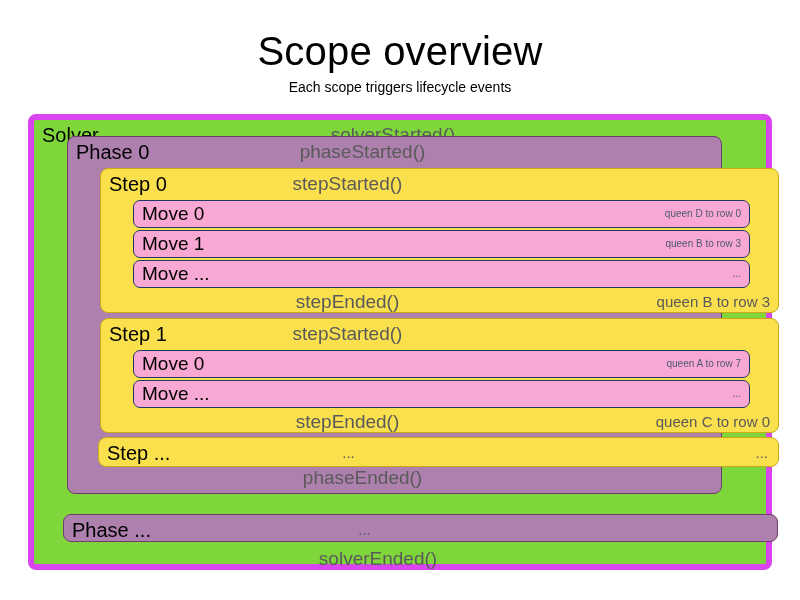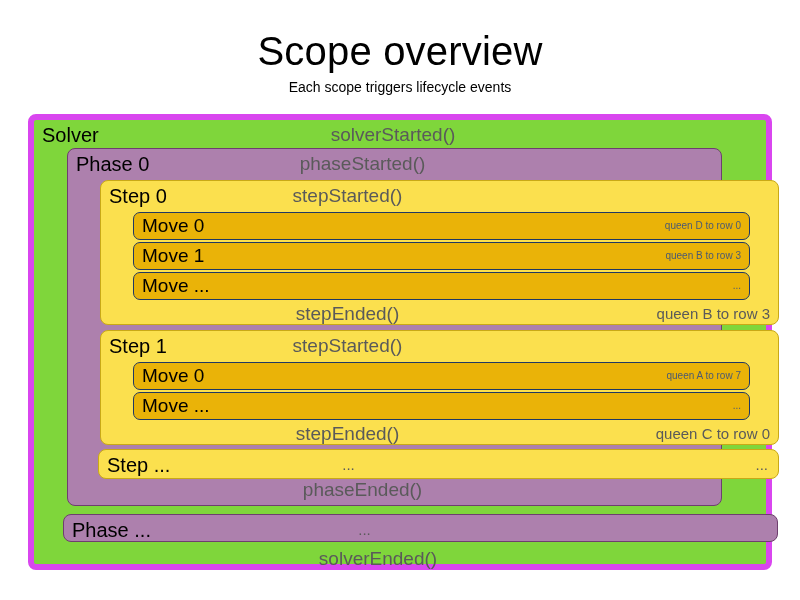--- a/index.html
+++ b/index.html
@@ -86,21 +86,21 @@
 
   
   .phase {
     position: absolute;
     background: #ad80ad;
     border: 1px solid #6e3f6e;
     border-radius: 8px;
   }
   .phase-0 {
     left: 33px;
-    top: 28px;
+    top: 16px;
     width: 655px;
     height: 358px;
   }
   .phase-dots {
     left: 29px;
     top: 394px;
     width: 715px;
     height: 28px;
   }
 
@@ -129,21 +129,21 @@
     width: 681px;
     height: 30px;
   }
 
   
   .move {
     position: absolute;
     left: 32px;
     width: 617px;
     height: 28px;
-    background: #eab308;
+    background: #f9a8d4;
     border: 1px solid #1f3864;
     border-radius: 7px;
     box-sizing: border-box;
   }
   .move .lbl-left {
     font-size: 19px;
     line-height: 26px;
   }
   .move .lbl-right {
     right: 8px;

